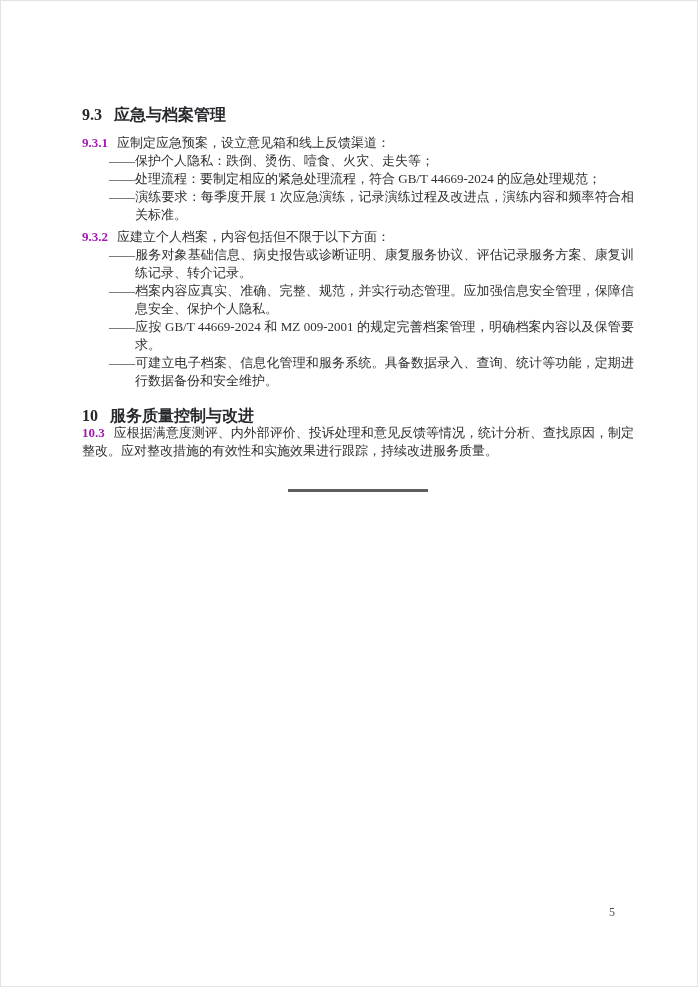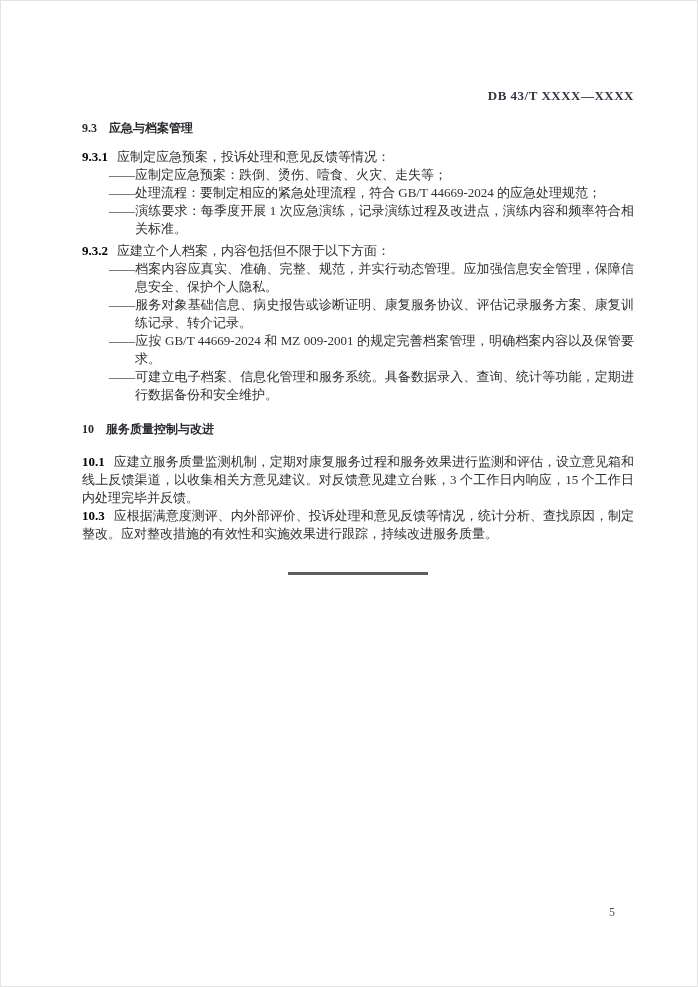--- a/index.html
+++ b/index.html
@@ -29,35 +29,35 @@
   .header-line {
     text-align: right;
     font-weight: bold;
     font-size: 13px;
     line-height: 14px;
     color: #323742;
     letter-spacing: 0.5px;
   }
   .sec-heading {
     margin-top: 17px;
-    font-size: 12px;
+    font-size: 16px;
     line-height: 17px;
     font-weight: bold;
     color: #26282c;
   }
   .sec-heading .sec-num { margin-right: 12px; }
   .sec-heading-10 { }
   .clause-lead {
     margin-top: 11px;
     line-height: 18px;
   }
   .clause-lead-tight { margin-top: 4px; }
   .clause-num {
     font-weight: bold;
-    color: #000000;
+    color: #a21caf;
     margin-right: 9px;
   }
   .dash-item {
     padding-left: 53px;
     text-indent: -26px;
     line-height: 18px;
     text-align: justify;
   }
   .dash-item .dash { letter-spacing: 0; }
   .para {
@@ -79,66 +79,60 @@
     line-height: 14px;
     color: #4d5158;
   }
 </style>
 </head>
 <body>
 
 <div class="page">
   <div class="content">
 
-    <div class="header-line">
-      <span>DB 43/T XXXX—XXXX</span>
-    </div>
 
     <div class="sec-heading">
       <span class="sec-num">9.3</span><span>应急与档案管理</span>
     </div>
 
     <div class="clause-lead">
-      <span class="clause-num">9.3.1</span><span>应制定应急预案，投诉处理和意见反馈等情况：</span>
+      <span class="clause-num">9.3.1</span><span>应制定应急预案，设立意见箱和线上反馈渠道：</span>
     </div>
 
     <div class="dash-item">
-      <span class="dash">——</span><span>应制定应急预案：跌倒、烫伤、噎食、火灾、走失等；</span>
+      <span class="dash">——</span><span>保护个人隐私：跌倒、烫伤、噎食、火灾、走失等；</span>
     </div>
     <div class="dash-item">
       <span class="dash">——</span><span>处理流程：要制定相应的紧急处理流程，符合 GB/T 44669-2024 的应急处理规范；</span>
     </div>
     <div class="dash-item">
       <span class="dash">——</span><span>演练要求：每季度开展 1 次应急演练，记录演练过程及改进点，演练内容和频率符合相关标准。</span>
     </div>
 
     <div class="clause-lead clause-lead-tight">
       <span class="clause-num">9.3.2</span><span>应建立个人档案，内容包括但不限于以下方面：</span>
     </div>
 
     <div class="dash-item">
-      <span class="dash">——</span><span>档案内容应真实、准确、完整、规范，并实行动态管理。应加强信息安全管理，保障信息安全、保护个人隐私。</span>
+      <span class="dash">——</span><span>服务对象基础信息、病史报告或诊断证明、康复服务协议、评估记录服务方案、康复训练记录、转介记录。</span>
     </div>
     <div class="dash-item">
-      <span class="dash">——</span><span>服务对象基础信息、病史报告或诊断证明、康复服务协议、评估记录服务方案、康复训练记录、转介记录。</span>
+      <span class="dash">——</span><span>档案内容应真实、准确、完整、规范，并实行动态管理。应加强信息安全管理，保障信息安全、保护个人隐私。</span>
     </div>
     <div class="dash-item">
       <span class="dash">——</span><span>应按 GB/T 44669-2024 和 MZ 009-2001 的规定完善档案管理，明确档案内容以及保管要求。</span>
     </div>
     <div class="dash-item">
       <span class="dash">——</span><span>可建立电子档案、信息化管理和服务系统。具备数据录入、查询、统计等功能，定期进行数据备份和安全维护。</span>
     </div>
 
     <div class="sec-heading sec-heading-10">
       <span class="sec-num">10</span><span>服务质量控制与改进</span>
     </div>
 
-    <div class="para para-10-1">
-      <span class="clause-num">10.1</span><span>应建立服务质量监测机制，定期对康复服务过程和服务效果进行监测和评估，设立意见箱和线上反馈渠道，以收集相关方意见建议。对反馈意见建立台账，3 个工作日内响应，15 个工作日内处理完毕并反馈。</span>
-    </div>
     <div class="para">
       <span class="clause-num">10.3</span><span>应根据满意度测评、内外部评价、投诉处理和意见反馈等情况，统计分析、查找原因，制定整改。应对整改措施的有效性和实施效果进行跟踪，持续改进服务质量。</span>
     </div>
 
     <div class="end-line"></div>
 
   </div>
 
   <div class="page-number">5</div>
 </div>

